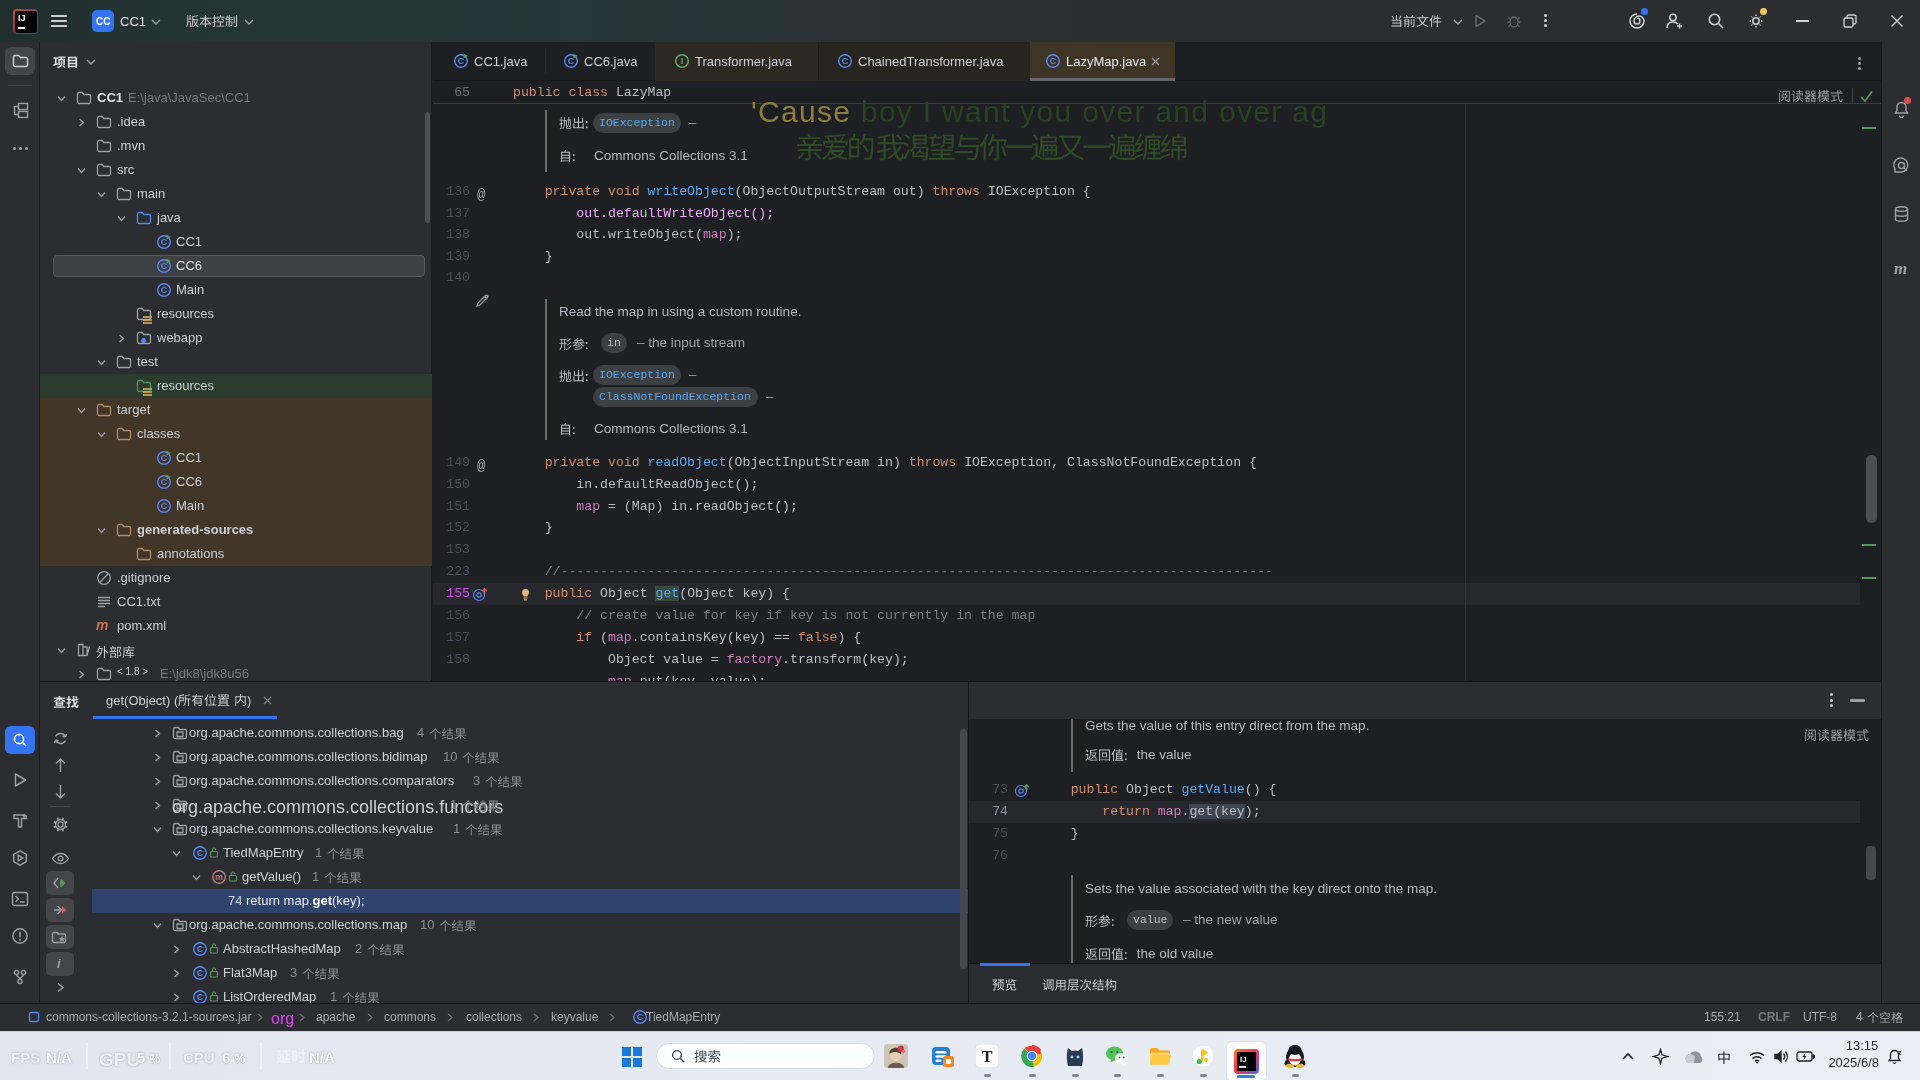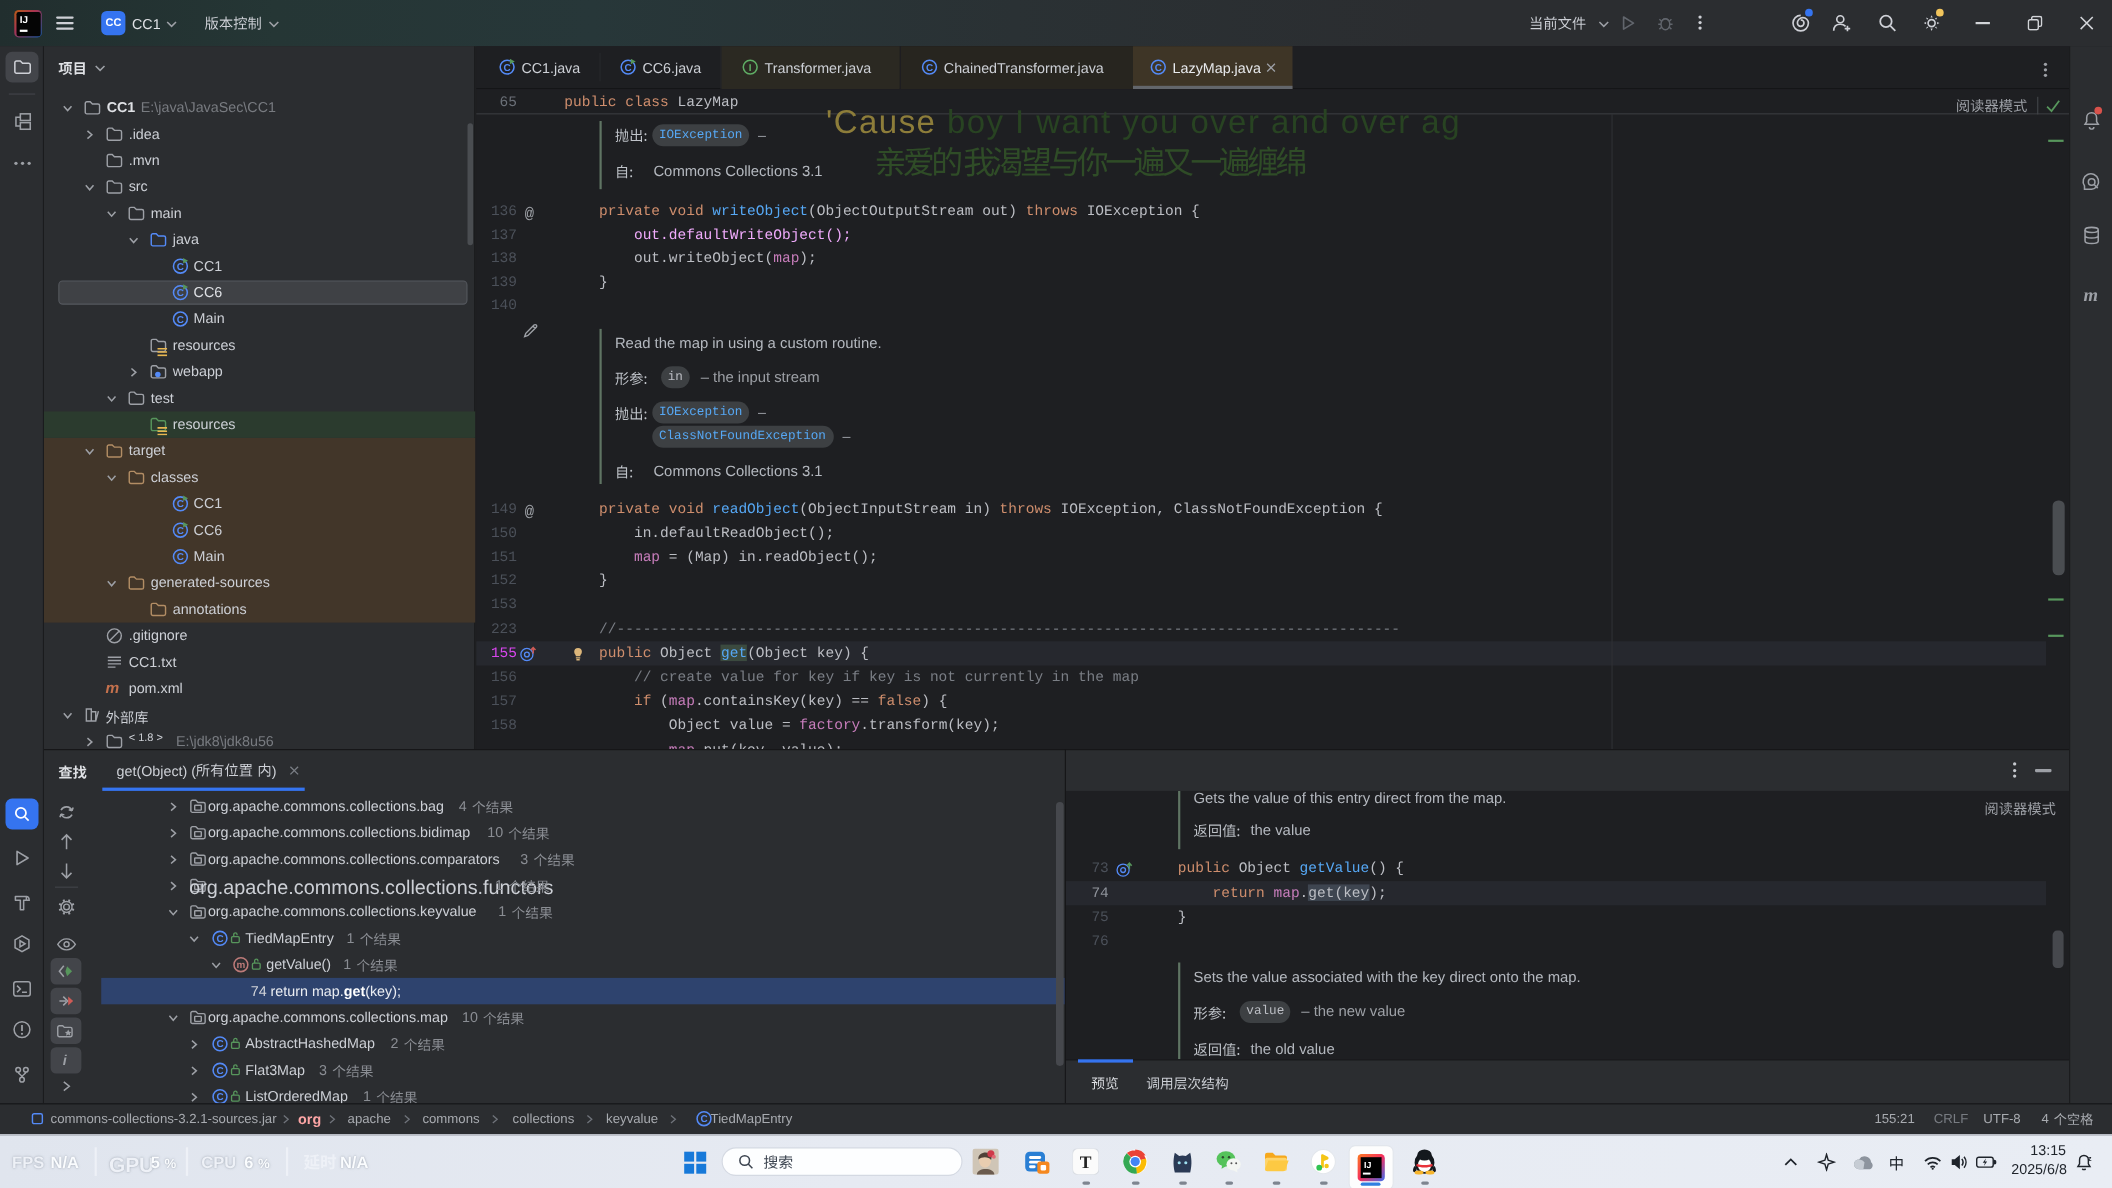--- a/index.html
+++ b/index.html
@@ -254,21 +254,21 @@
     <circle cx="8" cy="8" r="6.3" stroke="#548af7" stroke-width="1.4"></circle>
     <text x="8" y="11.2" font-family="Liberation Sans" font-size="9px" font-weight="700" fill="#548af7" text-anchor="middle" stroke="none">C</text>
   </svg>
 <div class="abs ui" style="left:176px;top:498px;font-size:13px;color:#cdd0d6;font-weight:400;white-space:pre;">Main</div>
 <svg class="abs" style="left:96px;top:525px" width="11" height="11">
     <path d="M2 3.5 L5.5 7.5 L9 3.5" stroke="#9da0a6" stroke-width="1.4" fill="none"></path>
   </svg>
 <svg class="abs" style="left:116px;top:522px" width="16" height="16" fill="none" stroke="#b28d64" stroke-width="1.3">
 <path d="M1.5 4 A1.5 1.5 0 0 1 3 2.5 H6 L8 4.5 H13 A1.5 1.5 0 0 1 14.5 6 V12 A1.5 1.5 0 0 1 13 13.5 H3 A1.5 1.5 0 0 1 1.5 12 Z"></path>
   </svg>
-<div class="abs ui" style="left:137px;top:522px;font-size:13px;color:#cdd0d6;font-weight:400;white-space:pre;">generated-sources</div>
+<div class="abs ui" style="left:137px;top:522px;font-size:13px;color:#cdd0d6;font-weight:700;white-space:pre;">generated-sources</div>
 <svg class="abs" style="left:136px;top:546px" width="16" height="16" fill="none" stroke="#b28d64" stroke-width="1.3">
 <path d="M1.5 4 A1.5 1.5 0 0 1 3 2.5 H6 L8 4.5 H13 A1.5 1.5 0 0 1 14.5 6 V12 A1.5 1.5 0 0 1 13 13.5 H3 A1.5 1.5 0 0 1 1.5 12 Z"></path>
   </svg>
 <div class="abs ui" style="left:157px;top:546px;font-size:13px;color:#cdd0d6;font-weight:400;white-space:pre;">annotations</div>
 <svg class="abs" style="left:96px;top:570px" width="16" height="16" fill="none" stroke="#9da0a6" stroke-width="1.3">
     <circle cx="8" cy="8" r="6.3"></circle>
     <path d="M3.8 12.2 L12.2 3.8"></path>
   </svg>
 <div class="abs ui" style="left:117px;top:570px;font-size:13px;color:#cdd0d6;font-weight:400;white-space:pre;">.gitignore</div>
 <svg class="abs" style="left:96px;top:594px" width="16" height="16" stroke="#9da0a6" stroke-width="1.3">
@@ -845,21 +845,21 @@
   </svg>
 <div class="abs" style="left:1894px;top:259px;font-family:'Liberation Serif',serif;font-style:italic;font-size:17px;color:#9da0a6"><b>m</b></div>
 <div class="abs" style="left:0px;top:1003px;width:1920px;height:28px;background:#2b2d30;border-top:1px solid #141517;"></div>
 <svg class="abs" style="left:28px;top:1011px" width="12" height="12" fill="none" stroke="#548af7" stroke-width="1.3">
     <rect x="1.5" y="1.5" width="9" height="9" rx="1.5"></rect>
   </svg>
 <div class="abs ui" style="left:46px;top:1010px;font-size:12px;color:#a8abb0;font-weight:400;white-space:pre;">commons-collections-3.2.1-sources.jar</div>
 <svg class="abs" style="left:256px;top:1013px" width="8" height="9" fill="none" stroke="#6f737a" stroke-width="1.2">
     <path d="M2 1 L6 4.5 L2 8"></path>
   </svg>
-<div class="abs ui" style="left:271px;top:1010px;font-size:13px;color:#fca5a5;font-weight:700;white-space:pre;">org</div>
+<div class="abs ui" style="left:271px;top:1010px;font-size:16px;color:#d946ef;font-weight:400;white-space:pre;">org</div>
 <svg class="abs" style="left:298px;top:1013px" width="8" height="9" fill="none" stroke="#6f737a" stroke-width="1.2">
     <path d="M2 1 L6 4.5 L2 8"></path>
   </svg>
 <div class="abs ui" style="left:316px;top:1010px;font-size:12px;color:#a8abb0;font-weight:400;white-space:pre;">apache</div>
 <svg class="abs" style="left:366px;top:1013px" width="8" height="9" fill="none" stroke="#6f737a" stroke-width="1.2">
     <path d="M2 1 L6 4.5 L2 8"></path>
   </svg>
 <div class="abs ui" style="left:384px;top:1010px;font-size:12px;color:#a8abb0;font-weight:400;white-space:pre;">commons</div>
 <svg class="abs" style="left:446px;top:1013px" width="8" height="9" fill="none" stroke="#6f737a" stroke-width="1.2">
     <path d="M2 1 L6 4.5 L2 8"></path>
@@ -871,21 +871,21 @@
 <div class="abs ui" style="left:551px;top:1010px;font-size:12px;color:#a8abb0;font-weight:400;white-space:pre;">keyvalue</div>
 <svg class="abs" style="left:608px;top:1013px" width="8" height="9" fill="none" stroke="#6f737a" stroke-width="1.2">
     <path d="M2 1 L6 4.5 L2 8"></path>
   </svg>
 <svg class="abs" style="left:632px;top:1009px" width="16" height="16" fill="none">
     <circle cx="8" cy="8" r="6.3" stroke="#548af7" stroke-width="1.4"></circle>
     <text x="8" y="11.2" font-family="Liberation Sans" font-size="9px" font-weight="700" fill="#548af7" text-anchor="middle" stroke="none">C</text>
   </svg>
 <div class="abs ui" style="left:646px;top:1010px;font-size:12px;color:#a8abb0;font-weight:400;white-space:pre;">TiedMapEntry</div>
 <div class="abs ui" style="left:1704px;top:1010px;font-size:12px;color:#a8abb0;font-weight:400;white-space:pre;">155:21</div>
-<div class="abs ui" style="left:1758px;top:1010px;font-size:12px;color:#787c82;font-weight:400;white-space:pre;">CRLF</div>
+<div class="abs ui" style="left:1758px;top:1010px;font-size:12px;color:#787c82;font-weight:700;white-space:pre;">CRLF</div>
 <div class="abs ui" style="left:1803px;top:1010px;font-size:12px;color:#a8abb0;font-weight:400;white-space:pre;">UTF-8</div>
 <div class="abs ui" style="left:1856px;top:1010px;font-size:12px;color:#a8abb0;font-weight:400;white-space:pre;">4</div>
 <svg class="abs" style="left:1867px;top:1010px;overflow:visible" width="2" height="2">
     <g fill="#a8abb0" transform="translate(0,12) scale(0.01200,-0.01200)">
       <use href="#q46" x="0"></use>
       <use href="#q59" x="1000"></use>
       <use href="#q60" x="2000"></use>
     </g>
   </svg>
 <div class="abs" style="left:0px;top:1031px;width:1920px;height:49px;background:linear-gradient(90deg,#e0e5ee 0%,#e6eaf2 40%,#e9edf4 100%);border-top:1px solid #c9ced8;"></div>

